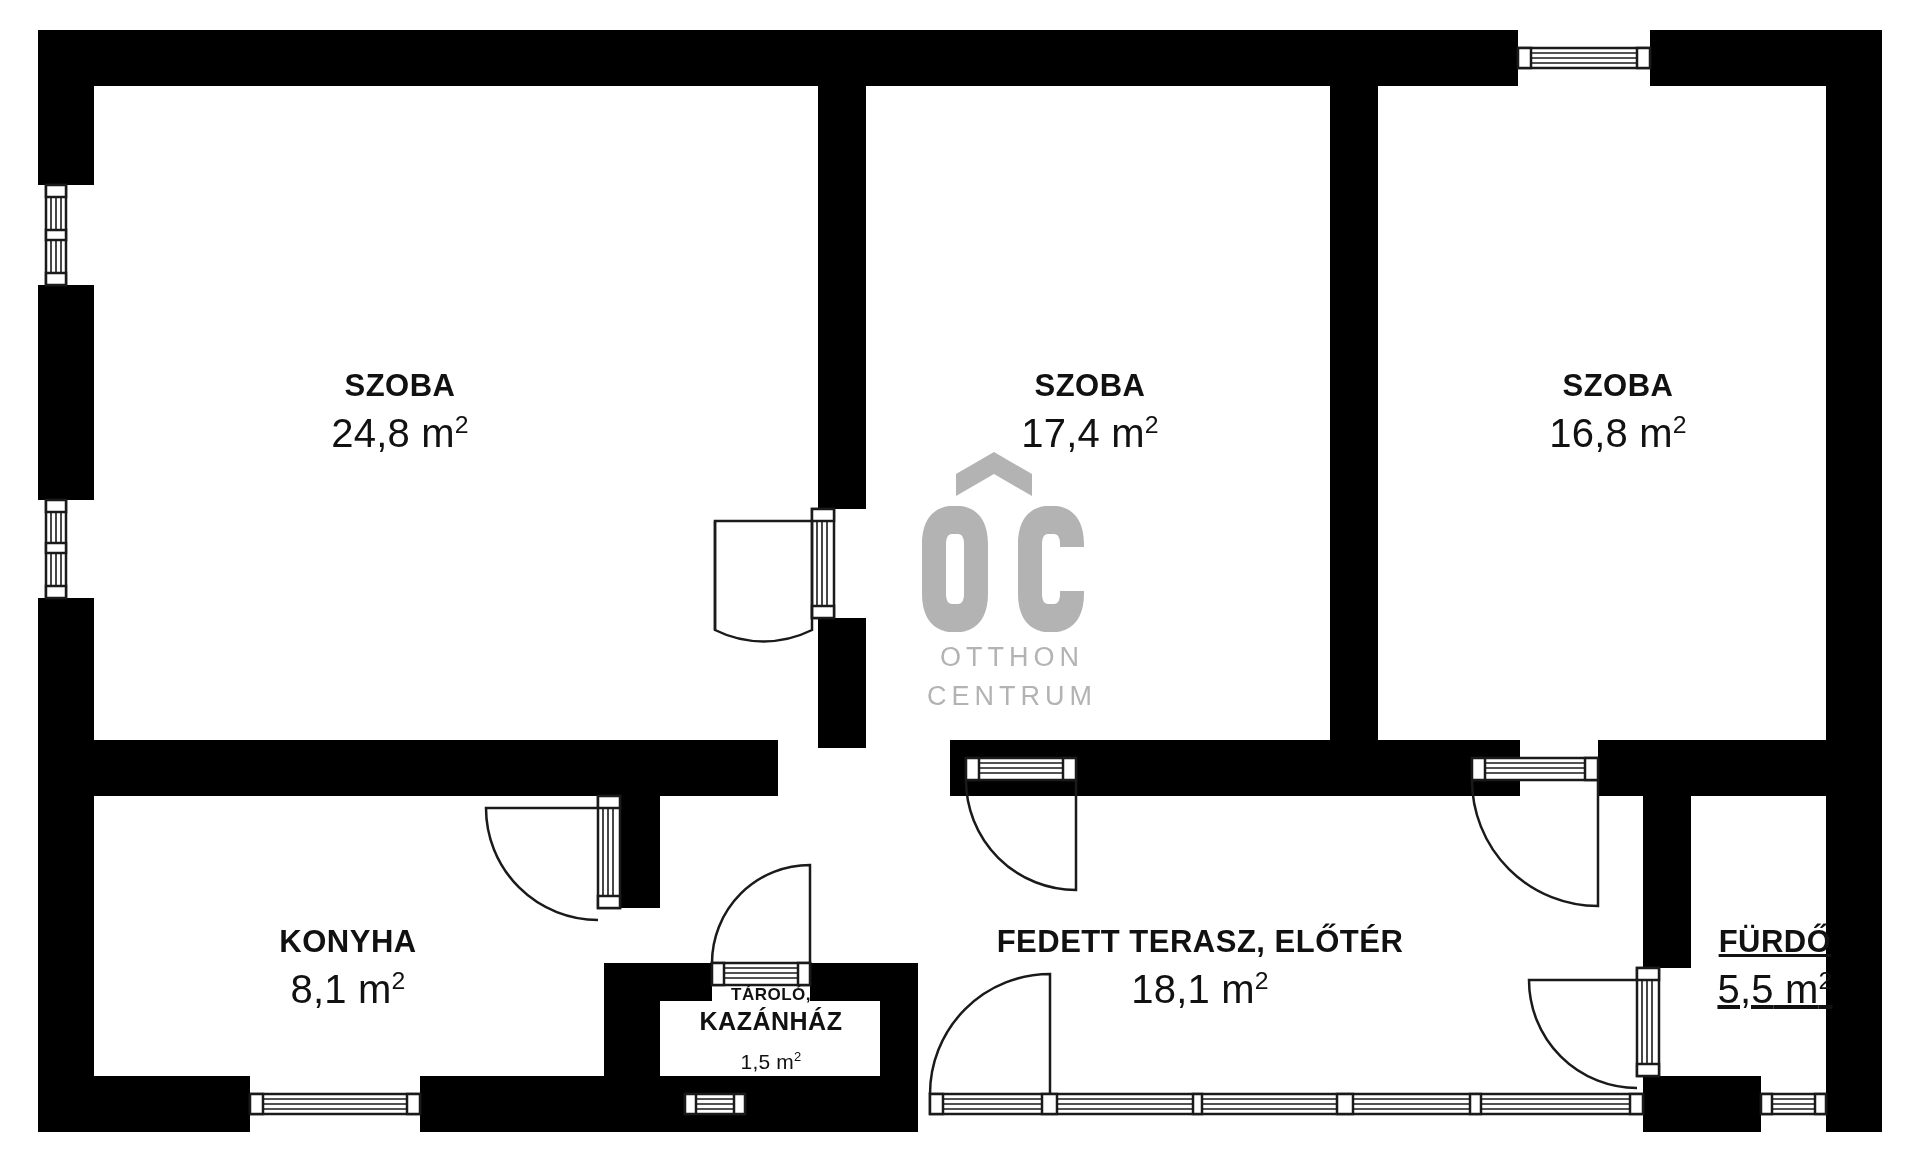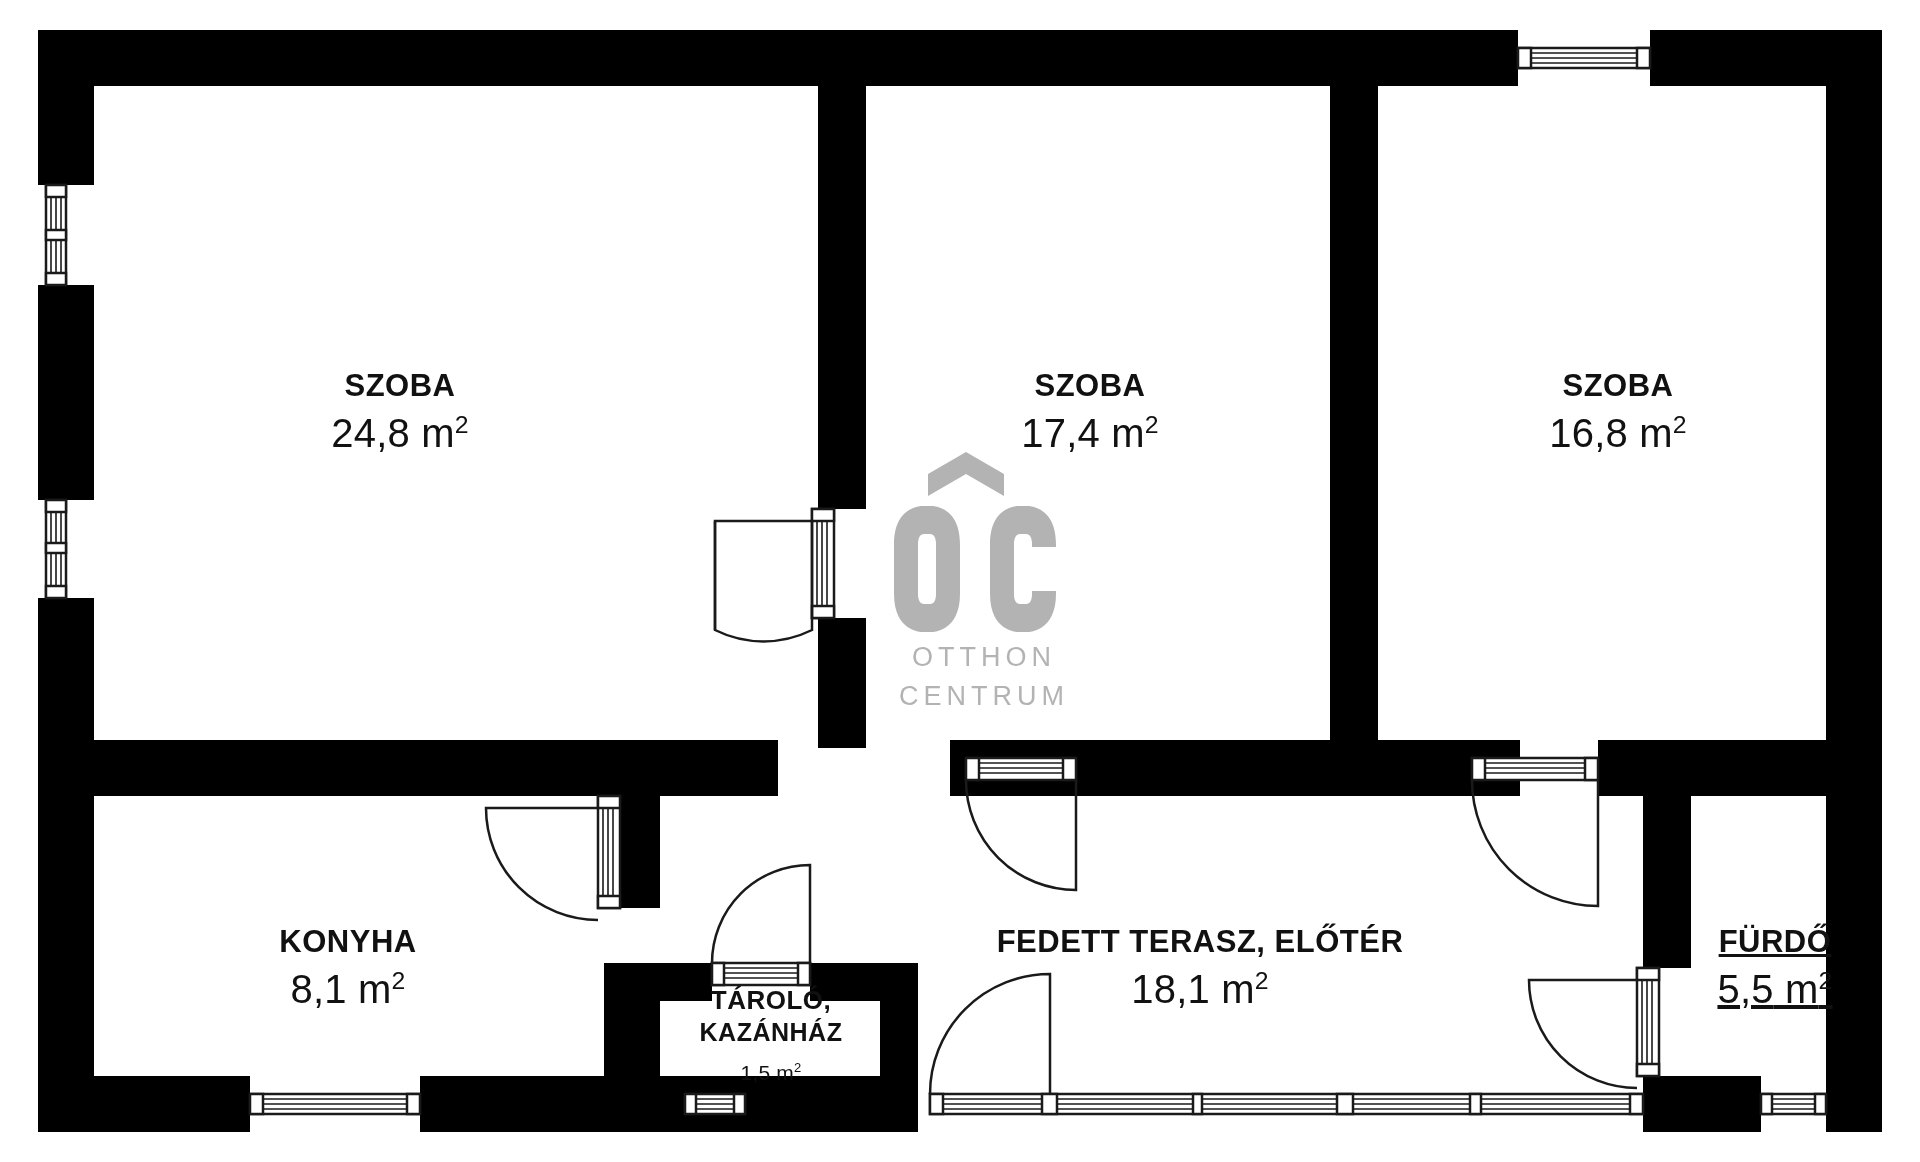--- a/index.html
+++ b/index.html
@@ -53,21 +53,21 @@
     display: block;
     margin-top: 5px;
   }
   .room-area sup {
     font-size: 0.62em;
     vertical-align: super;
     line-height: 0;
   }
   #watermark {
     position: absolute;
-    left: 884px;
+    left: 912px;
     top: 452px;
     width: 200px;
     text-align: center;
     user-select: none;
   }
   #watermark svg {
     display: block;
     margin: 0 auto;
   }
   .wm-text {
@@ -291,21 +291,21 @@
     <span class="room-name">SZOBA</span>
     <span class="room-area"><span>16,8</span>&nbsp;<span>m</span><sup>2</sup></span>
   </div>
 
   <div class="room-label" style="left:223px; top:924px; width:250px;">
     <span class="room-name">KONYHA</span>
     <span class="room-area"><span>8,1</span>&nbsp;<span>m</span><sup>2</sup></span>
   </div>
 
   <div class="room-label" style="left:673px; top:985px; width:196px; line-height:1.15;">
-    <span class="room-name two-line" style="font-size:26px;">TÁROLÓ,</span>
+    <span class="room-name two-line" style="font-size:17px;">TÁROLÓ,</span>
     <span class="room-name two-line" style="font-size:25px;">KAZÁNHÁZ</span>
     <span class="room-area" style="font-size:21px; margin-top:14px;"><span>1,5</span>&nbsp;<span>m</span><sup>2</sup></span>
   </div>
 
   <div class="room-label" style="left:880px; top:924px; width:640px;">
     <span class="room-name">FEDETT TERASZ, ELŐTÉR</span>
     <span class="room-area"><span>18,1</span>&nbsp;<span>m</span><sup>2</sup></span>
   </div>
 
   <div class="room-label" style="left:1680px; top:924px; width:190px;text-decoration:underline;">

